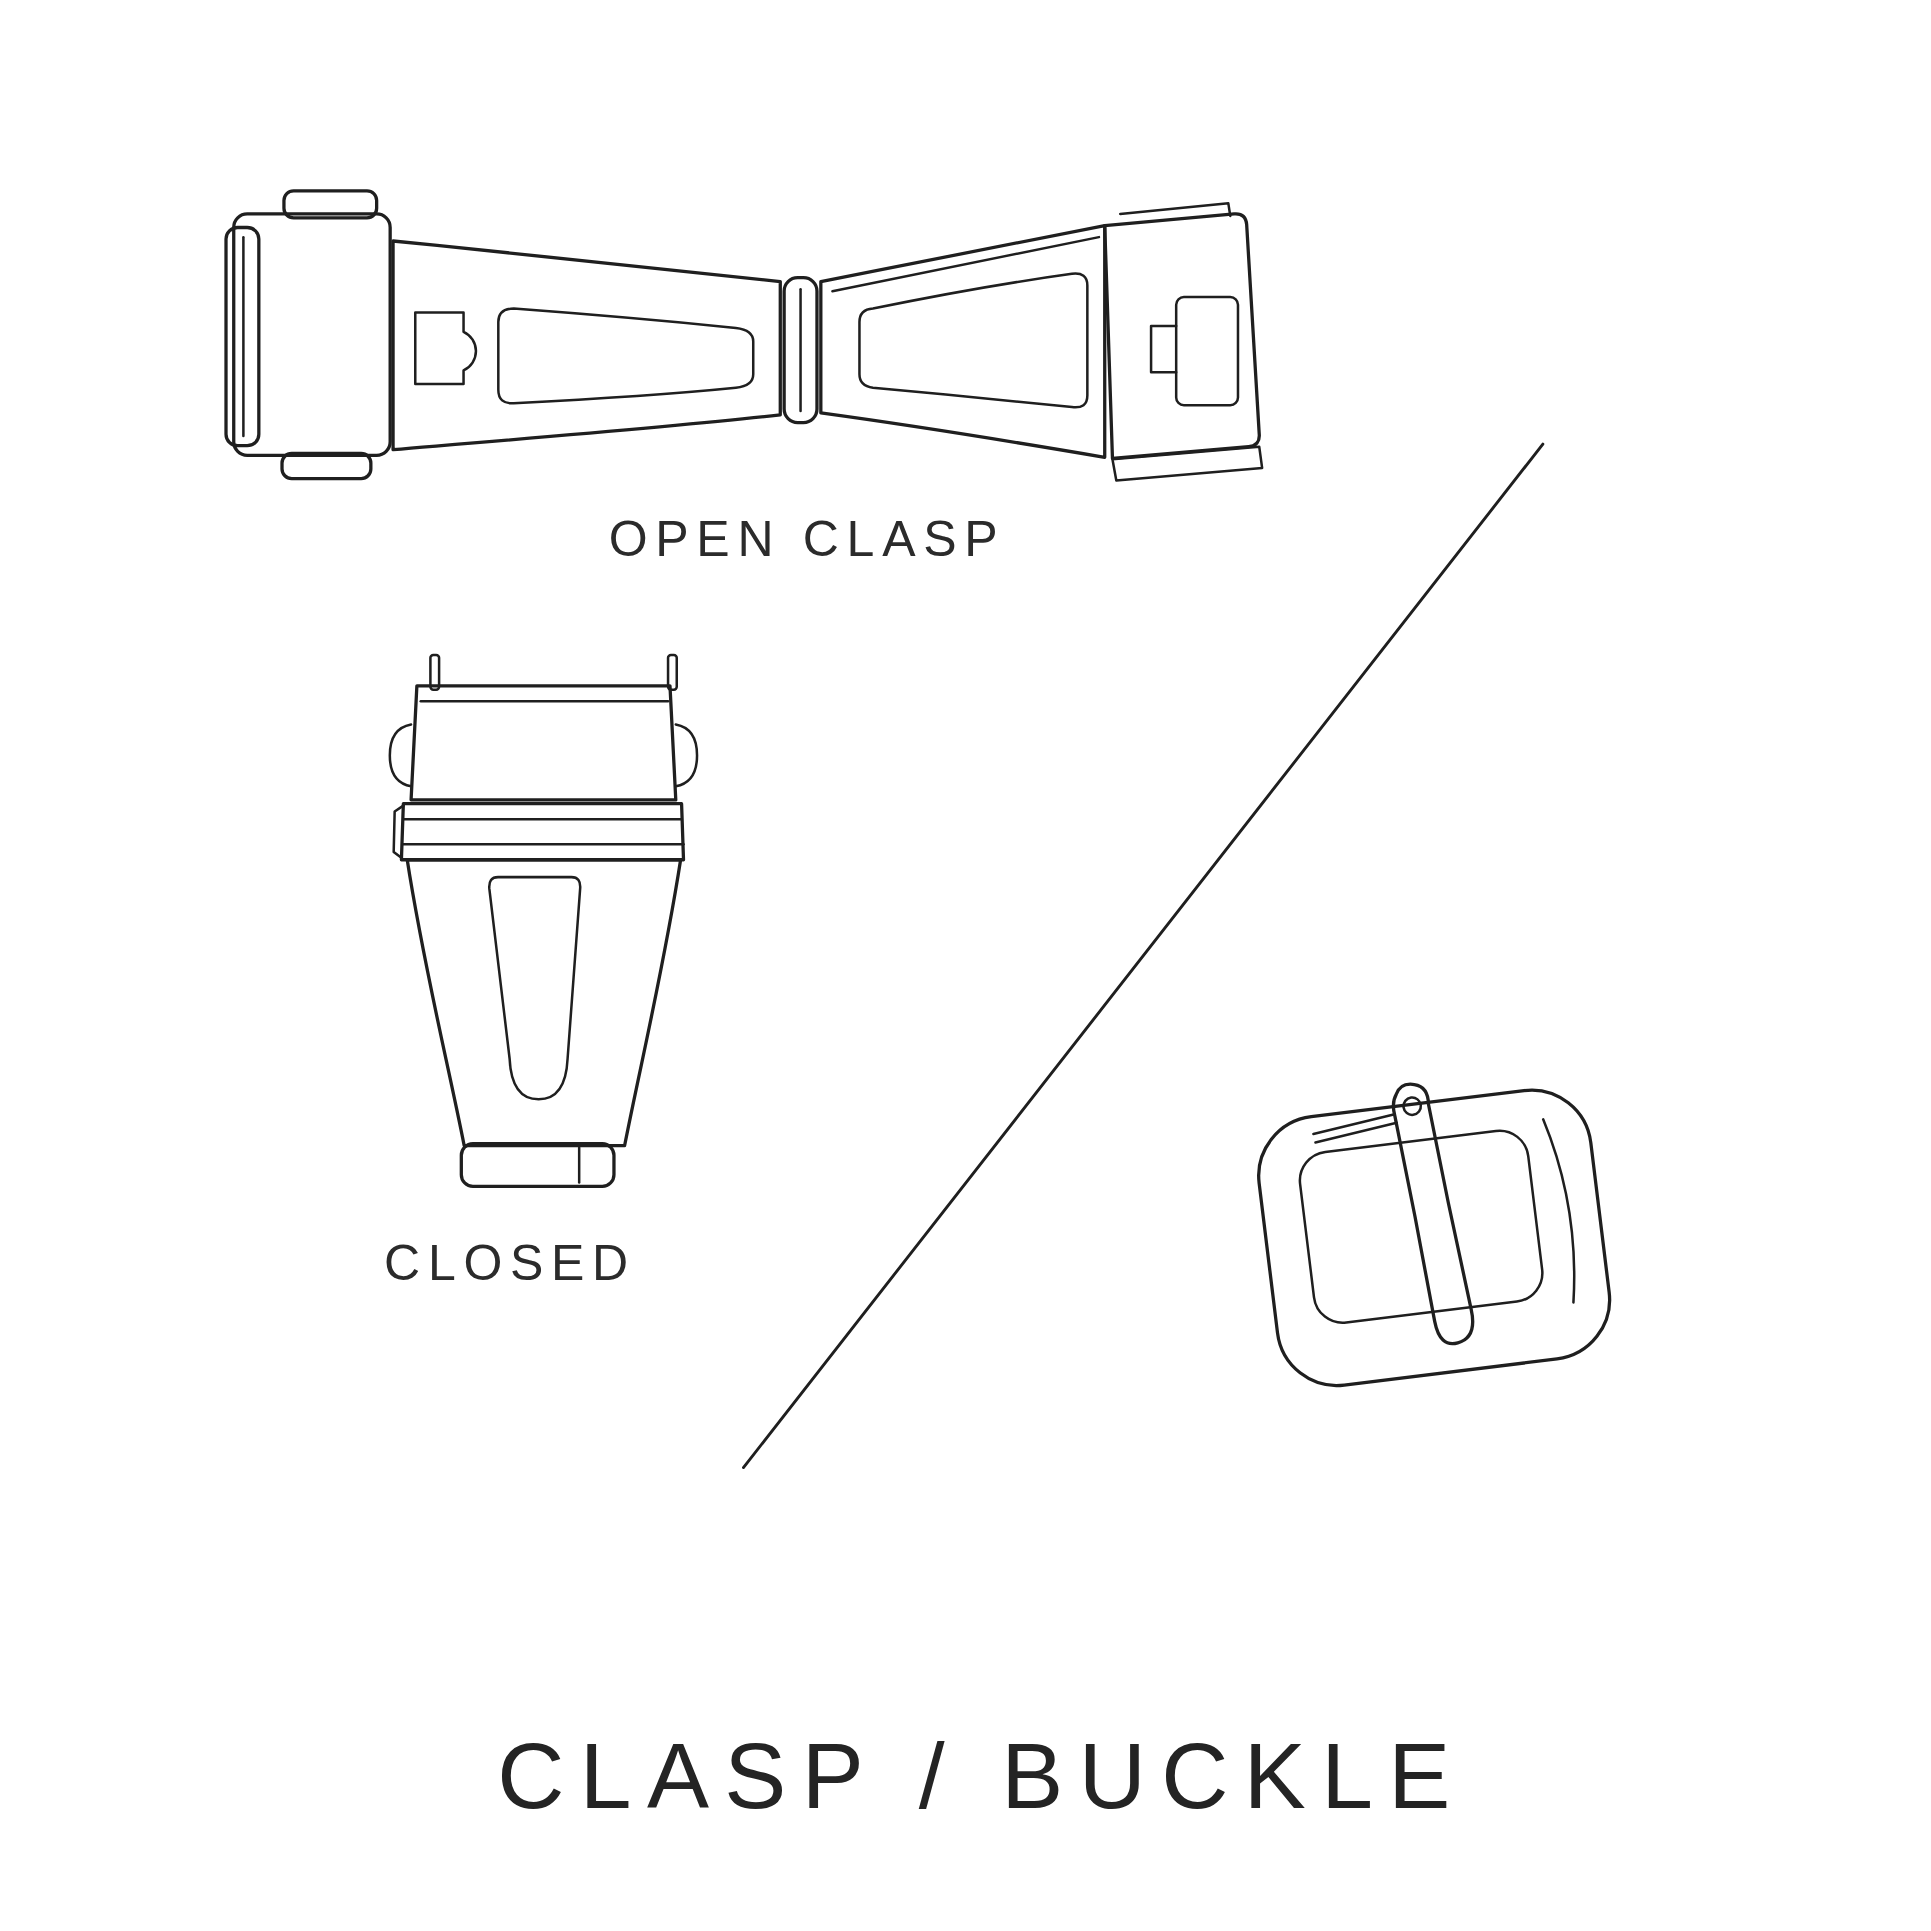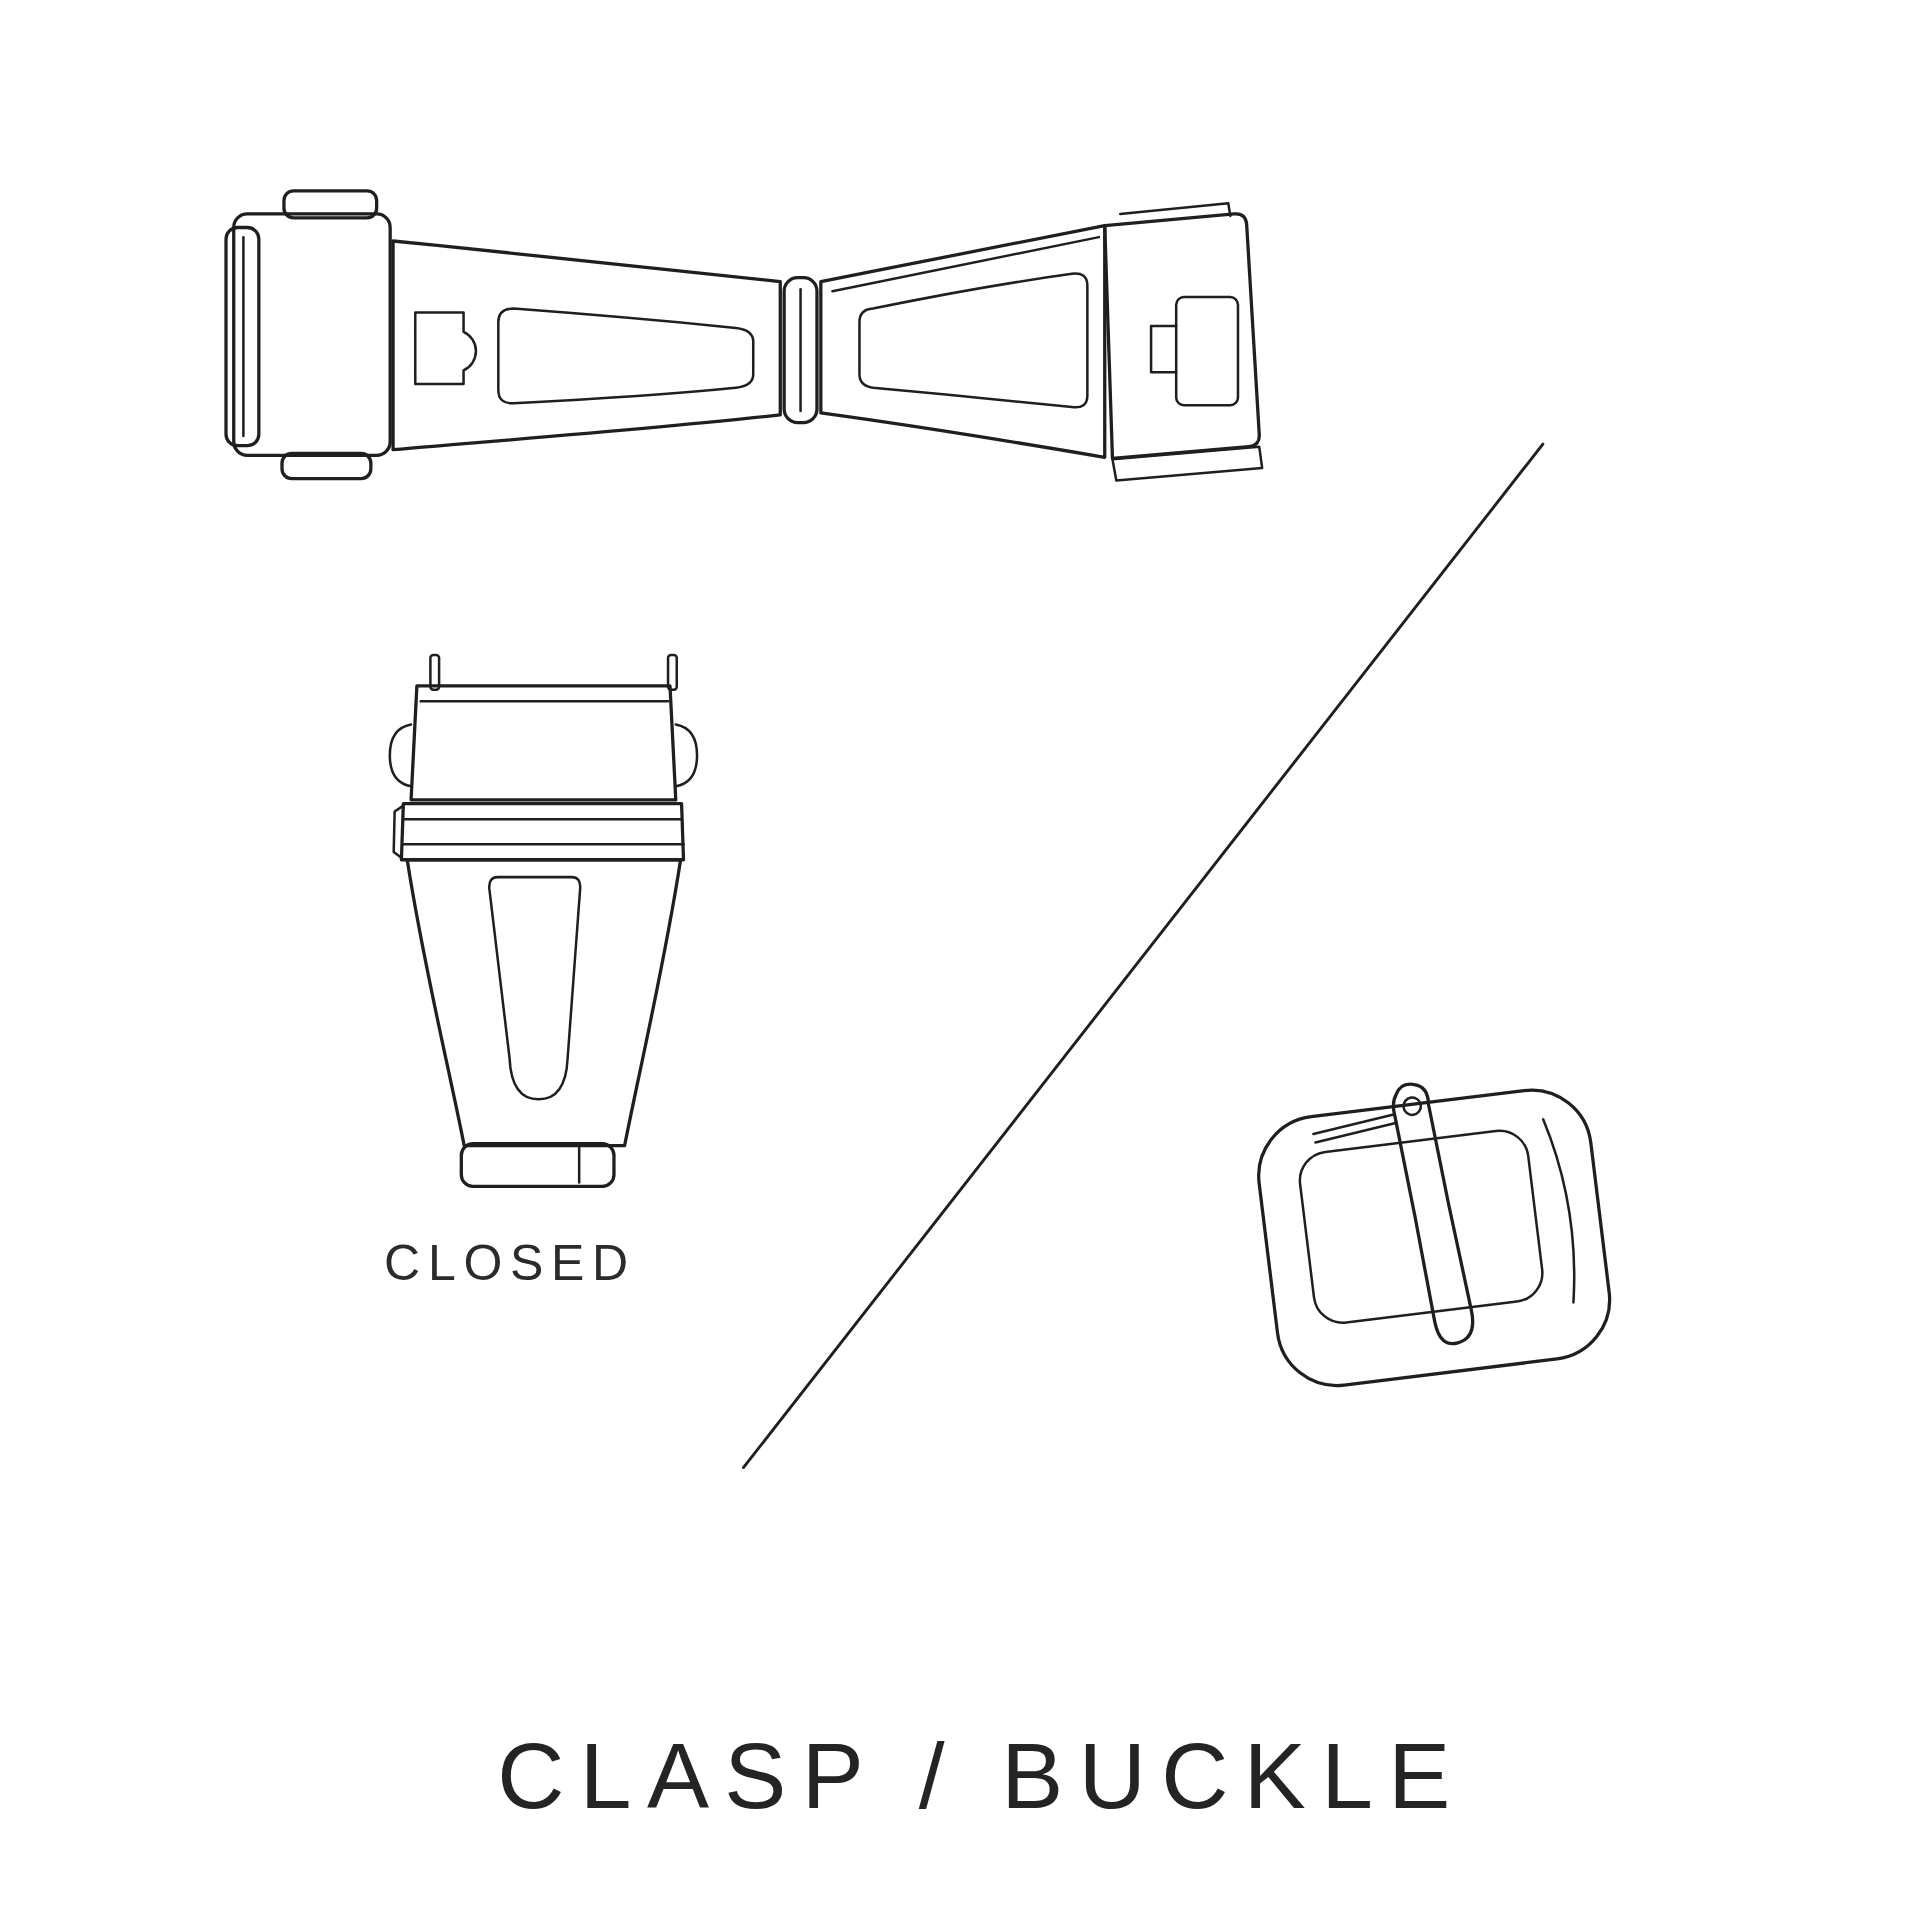--- a/index.html
+++ b/index.html
@@ -101,20 +101,21 @@
     </g>
     <g>
       <path d="M 912 42 L 1046 30 Q 1058 29 1059 41 L 1072 258 Q 1073 270 1061 271 L 920 283 Z"></path>
       <polyline class="thin" points="928,30 1040,19 1042,32"></polyline>
       <path class="thin" d="M 920 284 L 1072 271 L 1075 293 L 924 306 Z"></path>
       <rect class="thin" x="986" y="116" width="64" height="112" rx="8"></rect>
       <path class="thin" d="M 986 146 H 960 V 194 H 986"></path>
     </g>
   </svg>
 
+  <div class="caption cap-open">OPEN CLASP</div>
 
   <svg class="fig fig-closed line-art" viewBox="0 0 330 560" aria-hidden="true">
     <g>
       <rect class="thin" x="50" y="2" width="9" height="36" rx="3"></rect>
       <rect class="thin" x="296" y="2" width="9" height="36" rx="3"></rect>
       <path d="M 36 34 L 298 34 L 304 152 L 30 152 Z"></path>
       <line class="thin" x1="40" y1="50" x2="296" y2="50"></line>
       <path class="thin" d="M 30 74 Q 8 78 8 106 Q 8 134 30 138"></path>
       <path class="thin" d="M 304 74 Q 326 78 326 106 Q 326 134 304 138"></path>
     </g>

